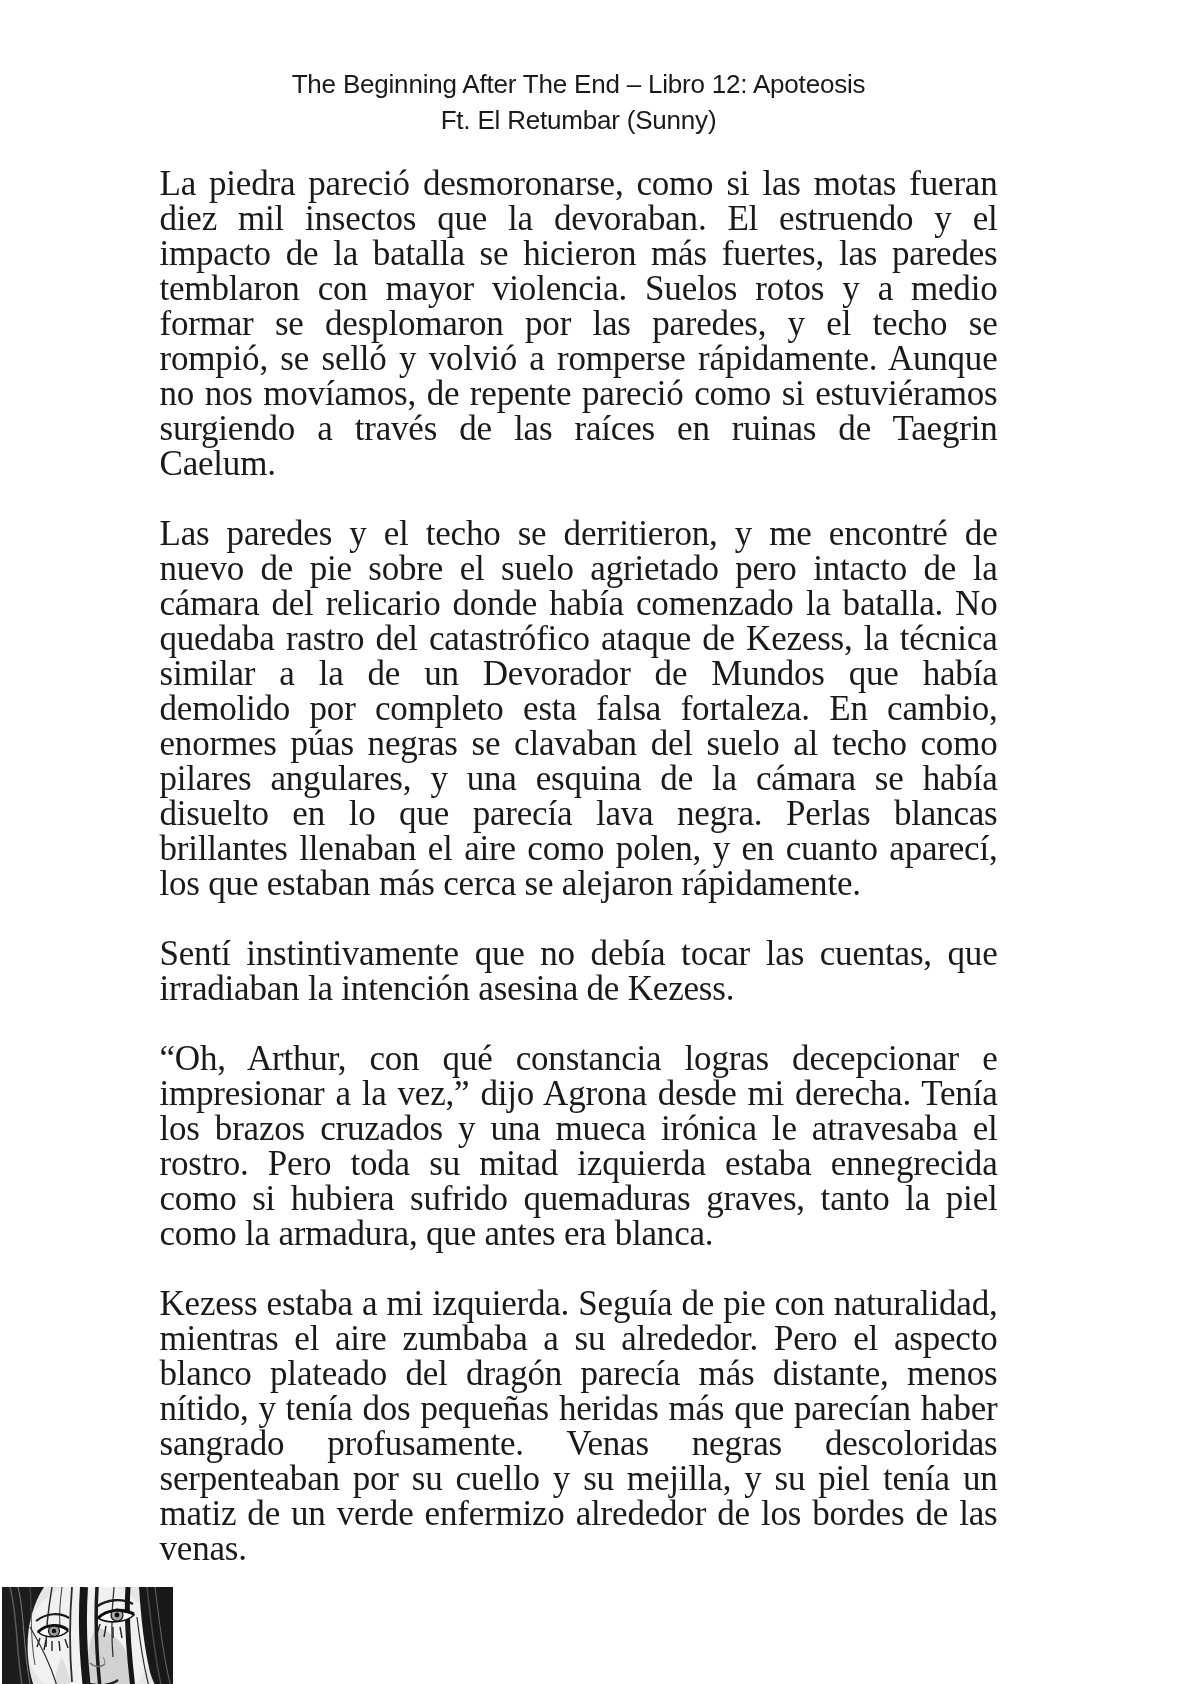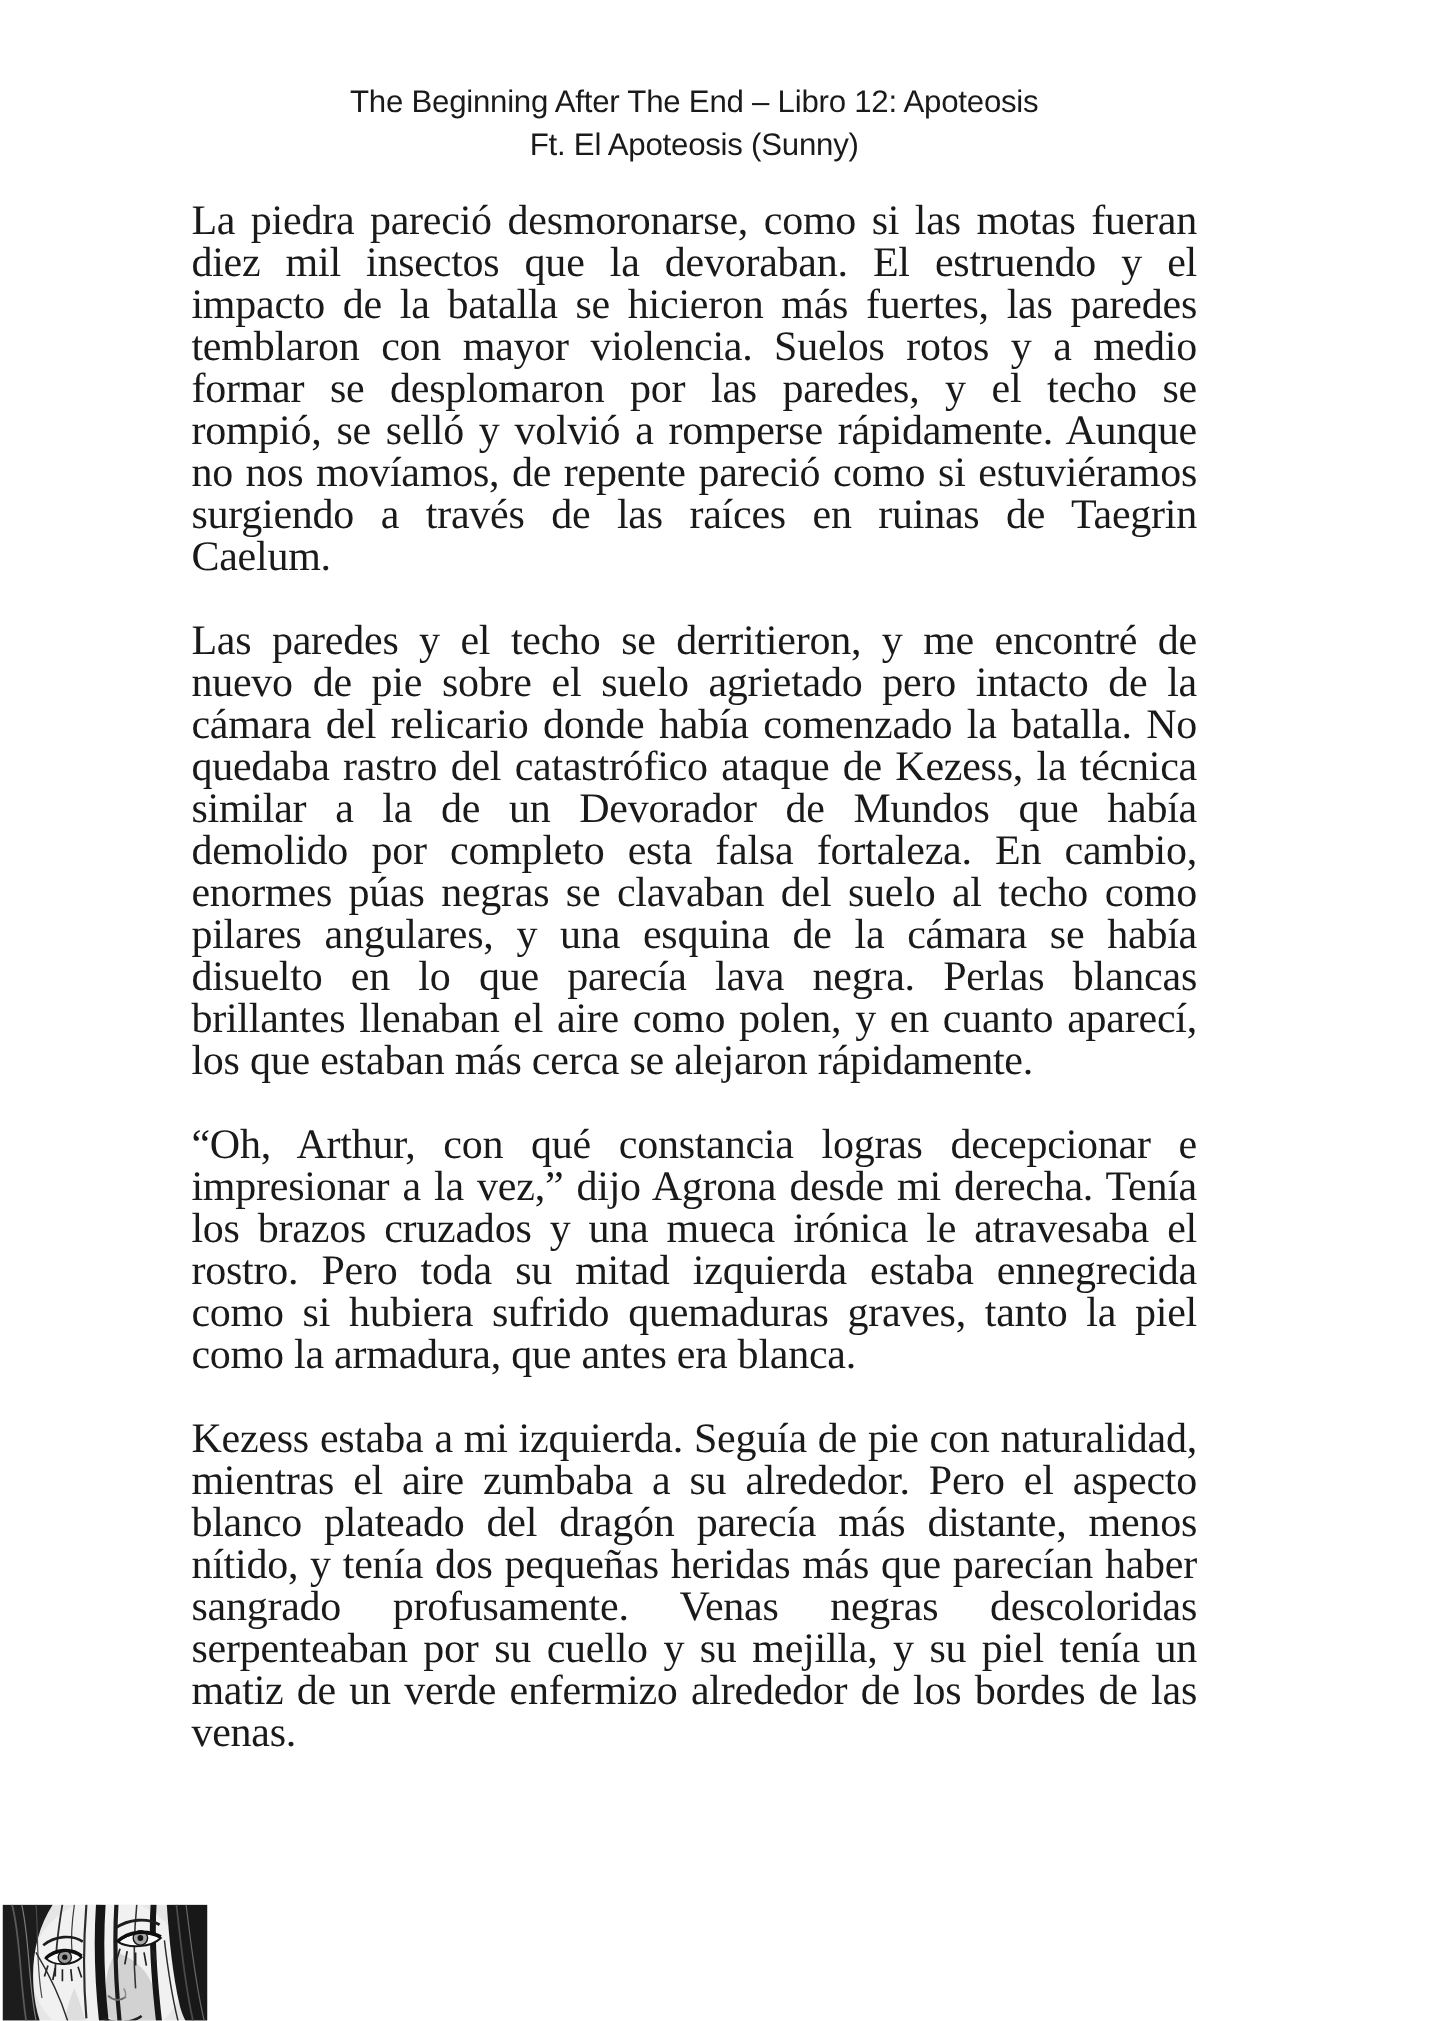--- a/index.html
+++ b/index.html
@@ -45,26 +45,27 @@
   }
 </style>
 </head>
 <body>
 
 <div class="page">
   <div class="content">
 
     <div class="doc-header">
       <span class="title-line">The Beginning After The End – Libro 12: Apoteosis</span>
-      <span class="title-line">Ft. El Apoteosis (Sunny)</span>
+      <span class="title-line">Ft. El Retumbar (Sunny)</span>
     </div>
 
     <div class="doc-body">
       <p>La piedra pareció desmoronarse, como si las motas fueran diez mil insectos que la devoraban. El estruendo y el impacto de la batalla se hicieron más fuertes, las paredes temblaron con mayor violencia. Suelos rotos y a medio formar se desplomaron por las paredes, y el techo se rompió, se selló y volvió a romperse rápidamente. Aunque no nos movíamos, de repente pareció como si estuviéramos surgiendo a través de las raíces en ruinas de Taegrin Caelum.</p>
       <p>Las paredes y el techo se derritieron, y me encontré de nuevo de pie sobre el suelo agrietado pero intacto de la cámara del relicario donde había comenzado la batalla. No quedaba rastro del catastrófico ataque de Kezess, la técnica similar a la de un Devorador de Mundos que había demolido por completo esta falsa fortaleza. En cambio, enormes púas negras se clavaban del suelo al techo como pilares angulares, y una esquina de la cámara se había disuelto en lo que parecía lava negra. Perlas blancas brillantes llenaban el aire como polen, y en cuanto aparecí, los que estaban más cerca se alejaron rápidamente.</p>
+      <p>Sentí instintivamente que no debía tocar las cuentas, que irradiaban la intención asesina de Kezess.</p>
       <p>“Oh, Arthur, con qué constancia logras decepcionar e impresionar a la vez,” dijo Agrona desde mi derecha. Tenía los brazos cruzados y una mueca irónica le atravesaba el rostro. Pero toda su mitad izquierda estaba ennegrecida como si hubiera sufrido quemaduras graves, tanto la piel como la armadura, que antes era blanca.</p>
       <p>Kezess estaba a mi izquierda. Seguía de pie con naturalidad, mientras el aire zumbaba a su alrededor. Pero el aspecto blanco plateado del dragón parecía más distante, menos nítido, y tenía dos pequeñas heridas más que parecían haber sangrado profusamente. Venas negras descoloridas serpenteaban por su cuello y su mejilla, y su piel tenía un matiz de un verde enfermizo alrededor de los bordes de las venas.</p>
     </div>
 
   </div>
 
   <div class="illustration">
     <svg width="171" height="110" viewBox="0 0 171 110" xmlns="http://www.w3.org/2000/svg">
       <rect width="171" height="110" fill="#e6e6e6"></rect>
       <ellipse cx="88" cy="55" rx="64" ry="60" fill="#f1f1f1"></ellipse>

